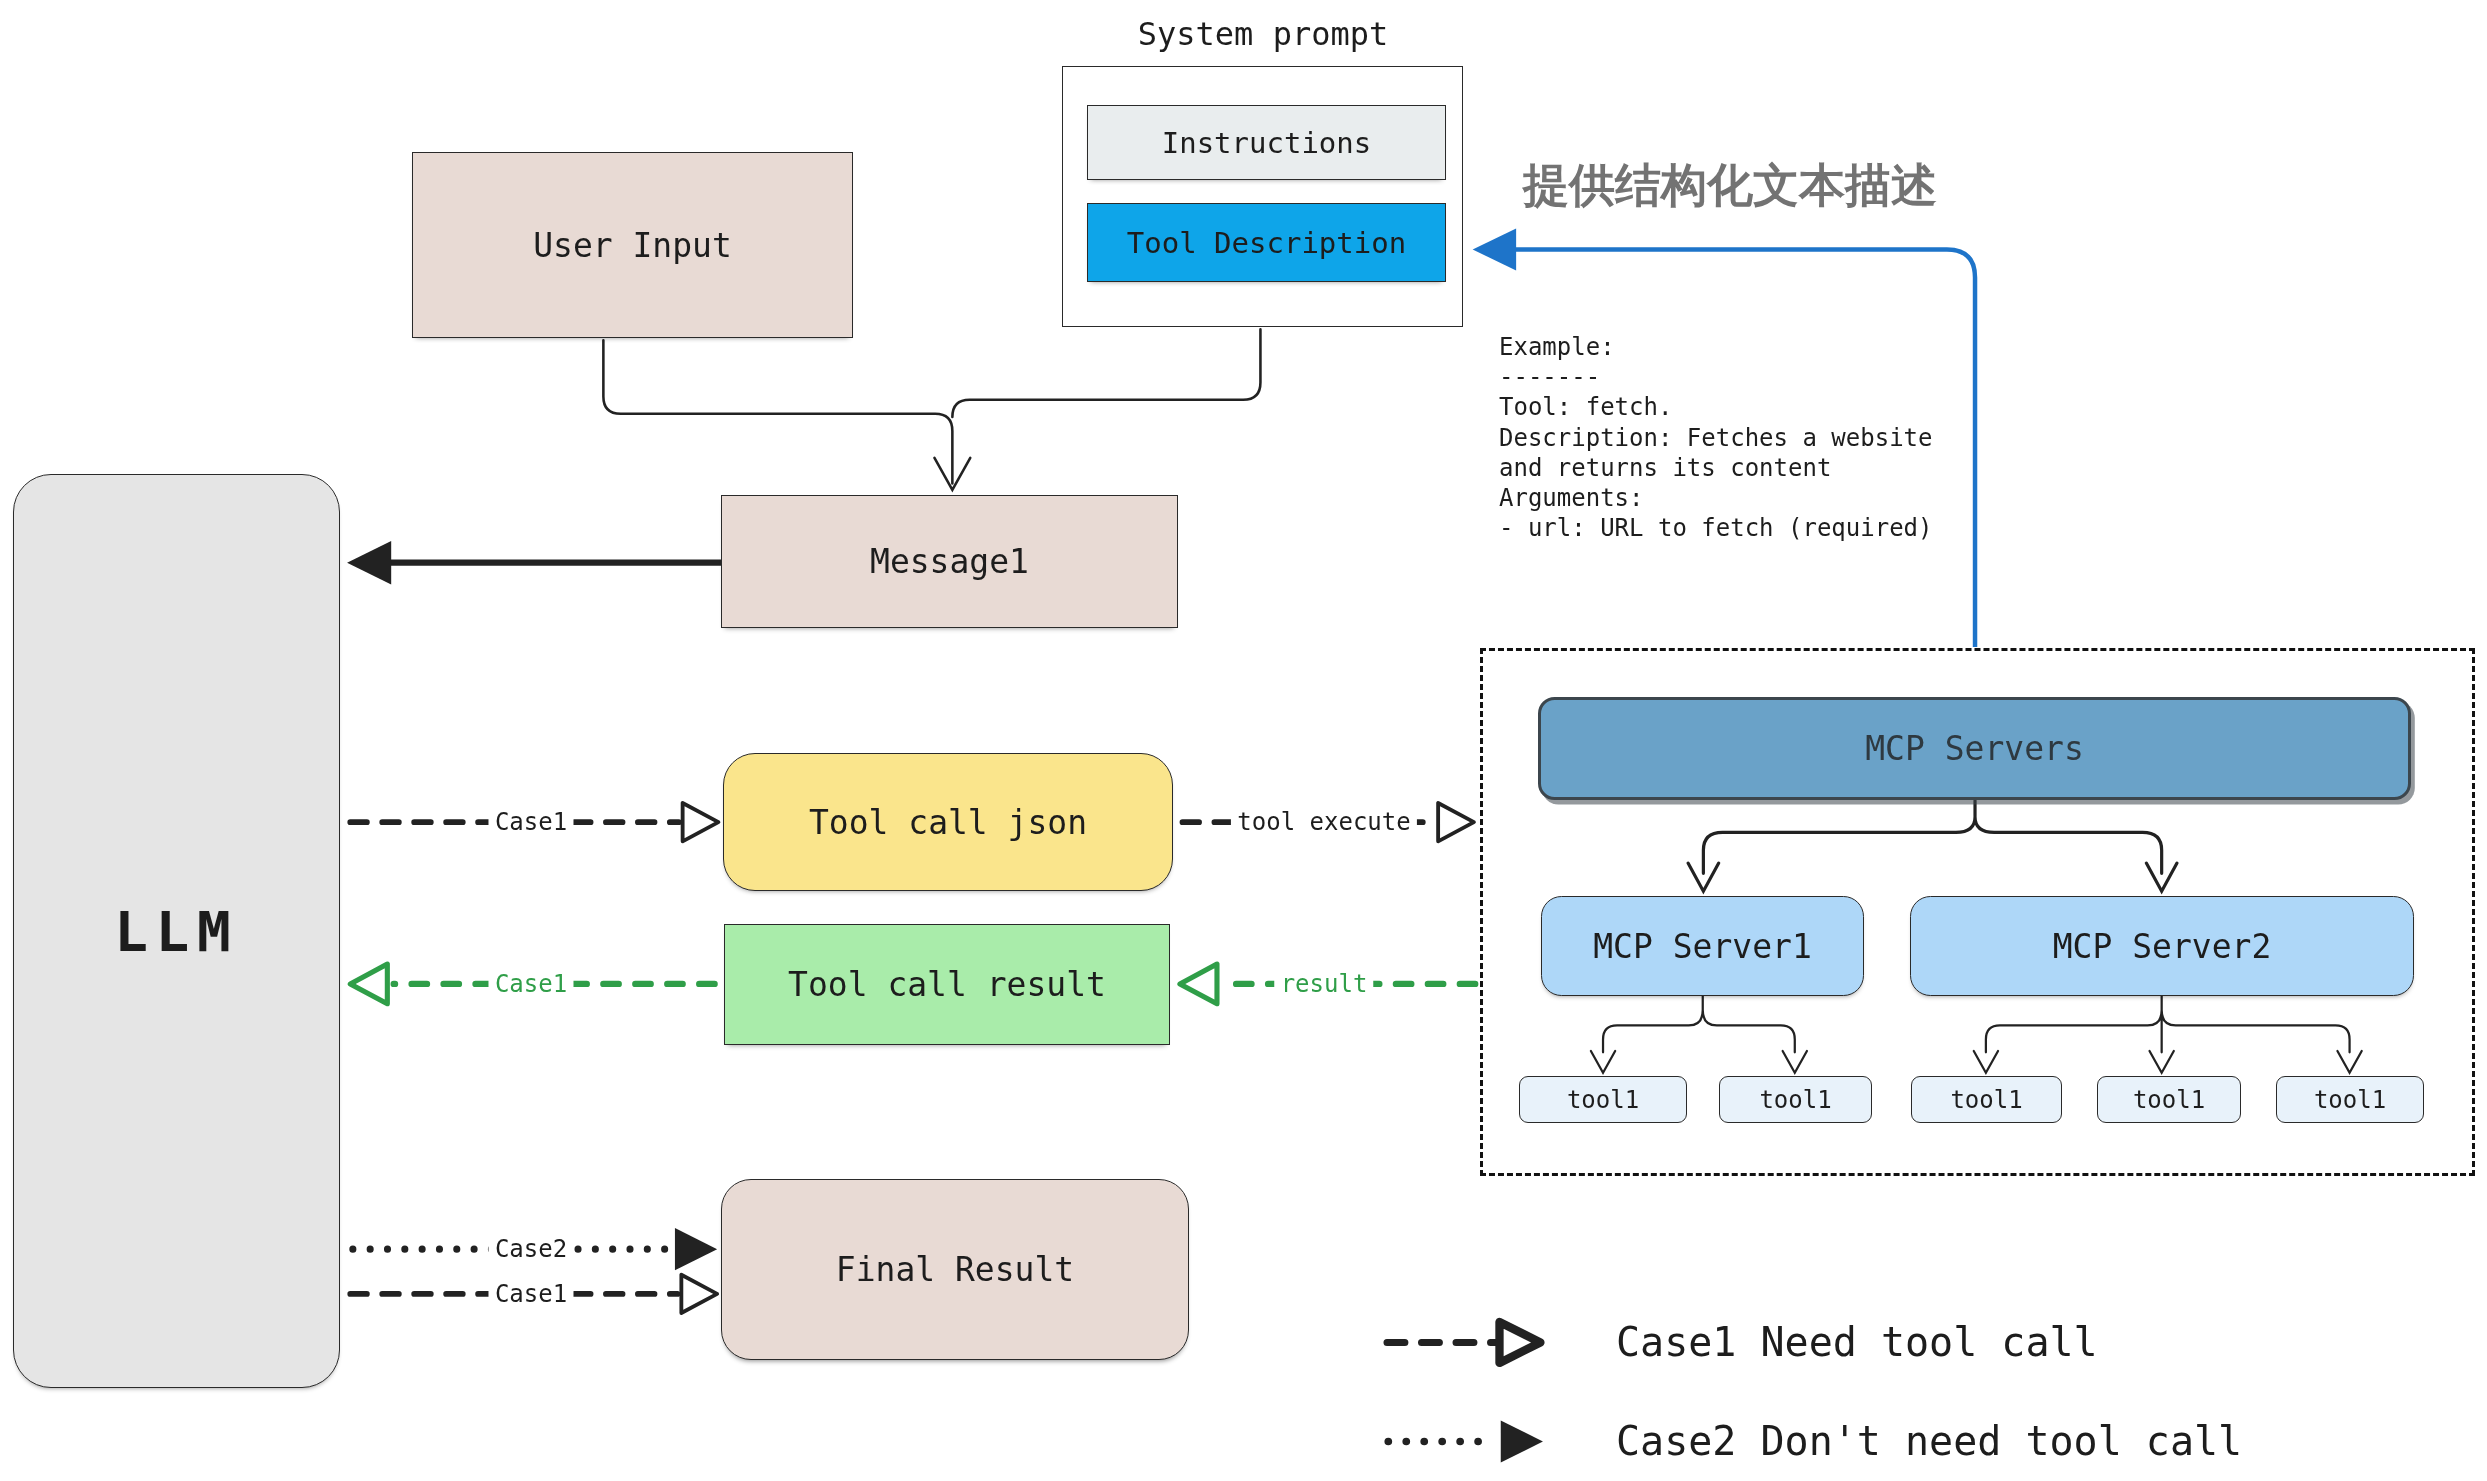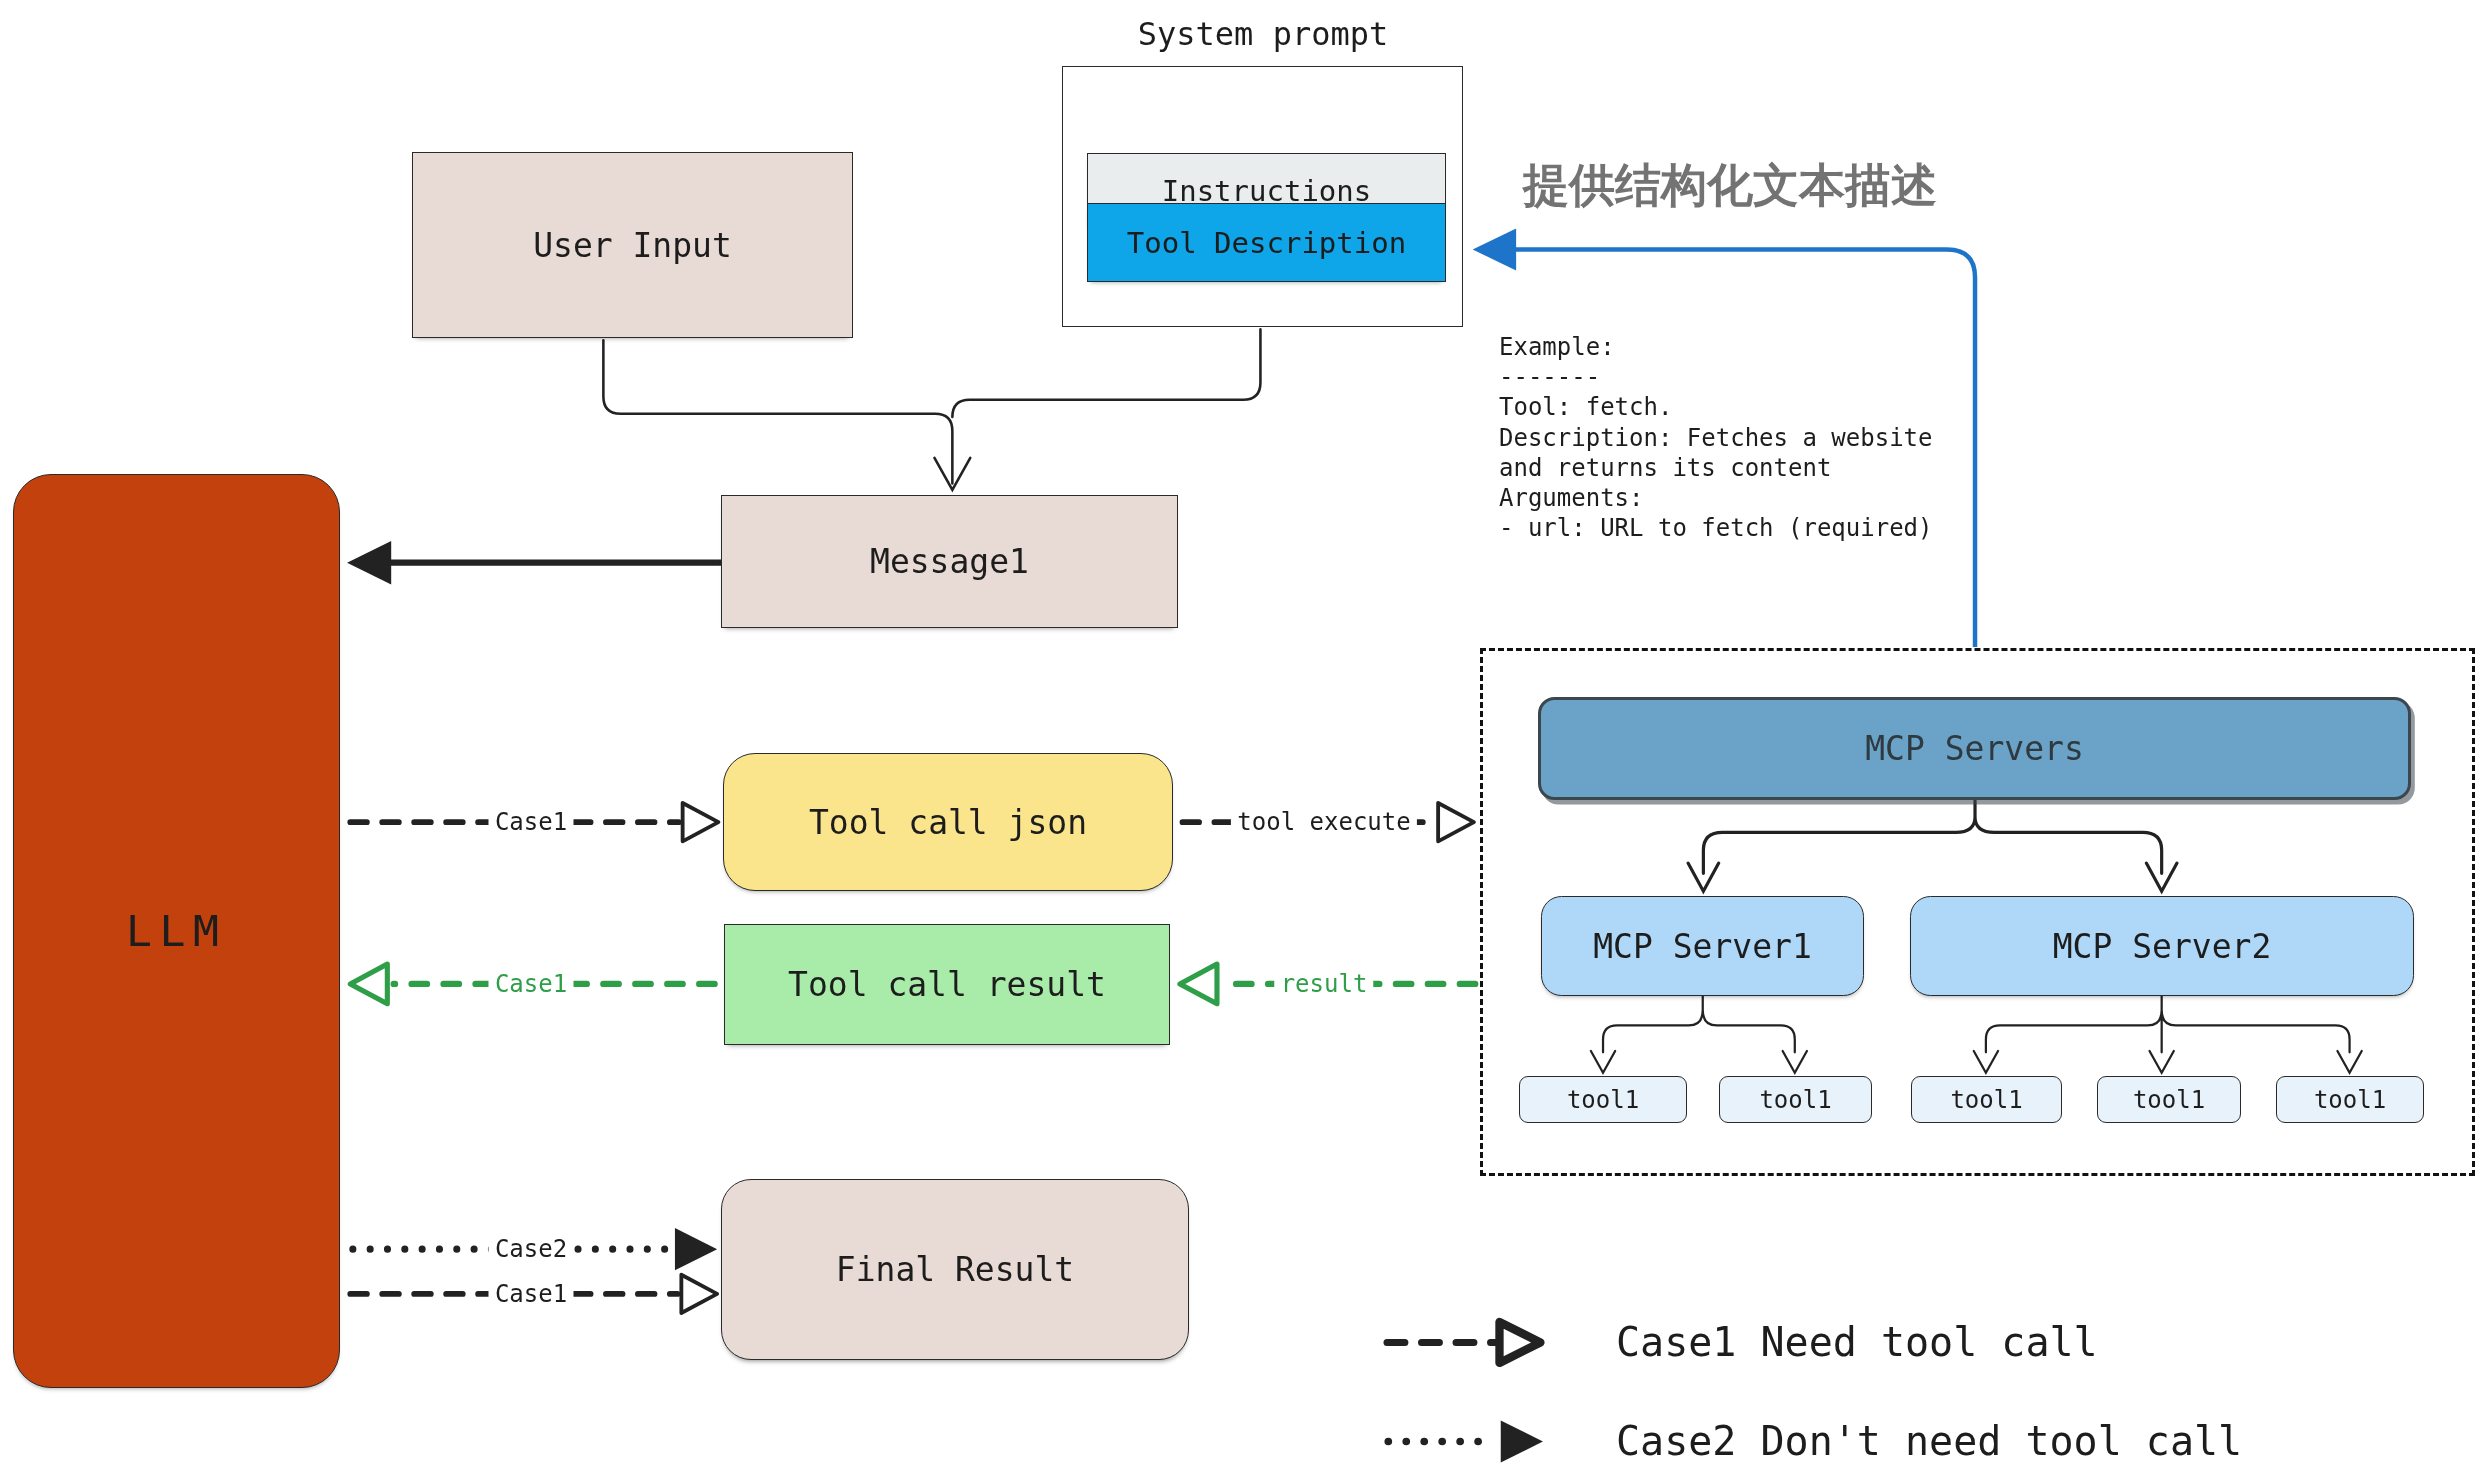--- a/index.html
+++ b/index.html
@@ -20,26 +20,26 @@
     font-size:33px;
     text-align:center;
     box-shadow:0 3.8px 5.1px -3.8px rgba(0,0,0,.45);
   }
   .title{
     position:absolute;
     display:flex;align-items:center;justify-content:center;
     font-size:32px;
   }
   .beige{background:#e8dad4;}
-  .purple{background:#c2410c;border-radius:38px;font-size:43px;font-weight:normal;letter-spacing:7.7px;}
+  .purple{background:#e5e5e5;border-radius:38px;font-size:56px;font-weight:bold;letter-spacing:7.7px;}
   .yellow{background:#fae58c;border-radius:32px;}
   .greenbox{background:#a9ecaa;}
   .rounded{border-radius:30px;}
   .white-panel{background:#ffffff;}
-  .gray-chip{background:#e9edee;font-size:29px;margin-top:48px;}
+  .gray-chip{background:#e9edee;font-size:29px;}
   .blue-chip{background:#0ea5e9;font-size:29px;}
   .mcp-container{
     position:absolute;border:3.2px dashed #111;background:transparent;
     box-sizing:border-box;
   }
   .mcp-header{
     background:#6aa2c8;border:3.8px solid #3c464d;border-radius:16.6px;
     color:#2e3940;box-shadow:3.8px 4.5px 0 rgba(60,70,77,.55);
   }
   .server{background:#aed7f8;border-radius:20.5px;}

